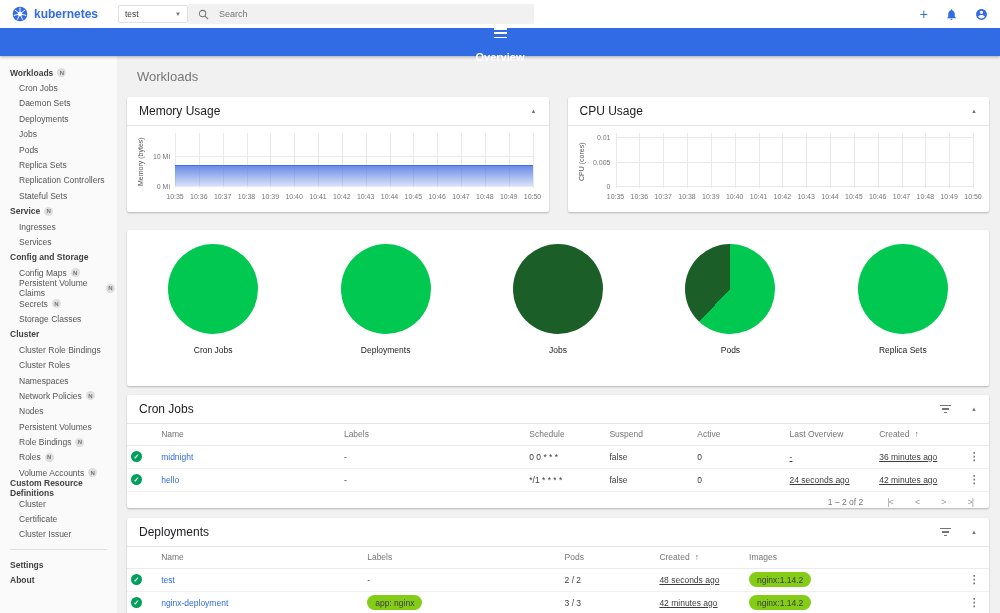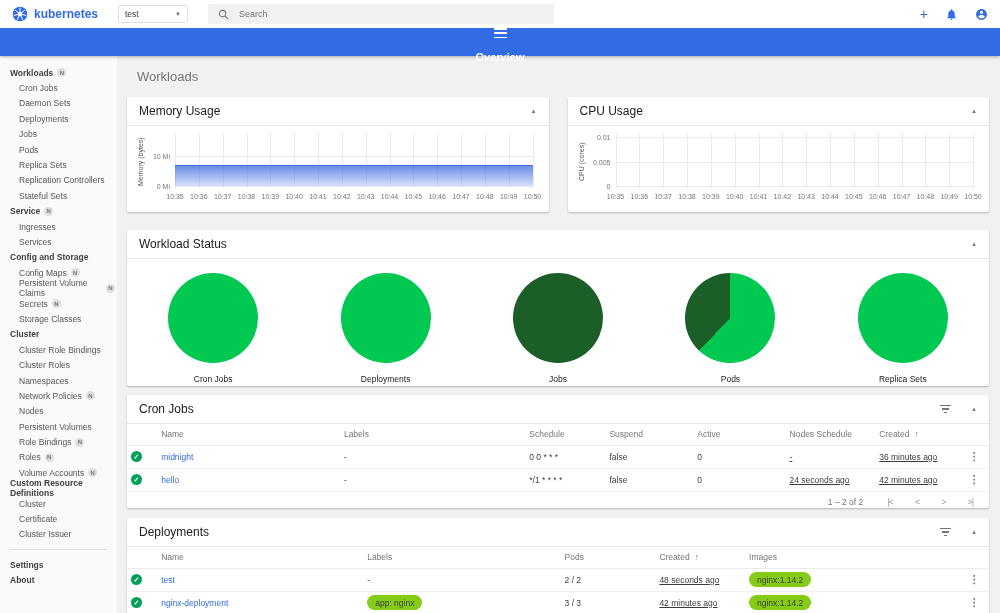--- a/index.html
+++ b/index.html
@@ -8,21 +8,21 @@
 
   
   .topbar { height:28px; background:#fff; display:flex; align-items:center;
     padding:0 12px; position:relative; z-index:3; }
   .logo { display:flex; align-items:center; gap:6px; width:106px; }
   .logo-text { color:#326ce5; font-weight:bold; font-size:12px; }
   .ns-select { width:70px; height:18px; border:1px solid #e0e0e0; border-radius:2px;
     display:flex; align-items:center; padding:0 6px; font-size:8.5px; color:#3c3c3c;
     background:#fff; }
   .ns-caret { margin-left:auto; font-size:6px; color:#757575; }
-  .searchbar { margin-left:20px; width:346px; height:20px; background:#f1f1f1;
+  .searchbar { margin-left:0; width:346px; height:20px; background:#f1f1f1;
     border-radius:2px; display:flex; align-items:center; padding:0 10px; gap:10px; }
   .searchbar input { border:none; outline:none; background:transparent; flex:1;
     font-size:9px; color:#3c3c3c; font-family:"Liberation Sans",sans-serif; }
   .top-actions { margin-left:auto; display:flex; align-items:center; gap:17px; }
   .plus-ic { color:#326ce5; font-size:14px; line-height:1; cursor:pointer; }
 
   
   .navbar { height:28px; background:#326ce5; display:flex; align-items:center;
     gap:13px; padding:0 14px; box-shadow:0 1px 3px rgba(0,0,0,.3); position:relative; z-index:2;flex-direction:column; }
   .hamburger { display:flex; flex-direction:column; gap:2.5px; cursor:pointer; }
@@ -373,26 +373,20 @@
               <span style="left: 80%;">10:47</span>
               <span style="left: 86.6667%;">10:48</span>
               <span style="left: 93.3333%;">10:49</span>
               <span style="left: 100%;">10:50</span>
             </div>
         </div>
       </section>
     </div>
 
     <section class="card status-card">
-      <div class="card-header">
-        <span class="card-title">Workload Status</span>
-        <div class="hdr-icons">
-            <span class="collapse-caret">▲</span>
-          </div>
-      </div>
       <div class="pies" id="pies">
           <div class="pie-col">
             <div class="pie" style="background: conic-gradient(rgb(0, 200, 81) 0%, rgb(0, 200, 81) 100%);"></div>
             <div class="pie-label">Cron Jobs</div>
           </div>
           <div class="pie-col">
             <div class="pie" style="background: conic-gradient(rgb(0, 200, 81) 0%, rgb(0, 200, 81) 100%);"></div>
             <div class="pie-label">Deployments</div>
           </div>
           <div class="pie-col">
@@ -435,21 +429,21 @@
             <col style="width:2.8%">
           </colgroup>
         <thead>
             <tr id="cron-head">
               <th></th>
               <th>Name</th>
               <th>Labels</th>
               <th>Schedule</th>
               <th>Suspend</th>
               <th>Active</th>
-              <th>Nodes Schedule</th>
+              <th>Last Overview</th>
               <th>Created<span class="sort-arrow">↑</span></th>
               <th></th>
             </tr>
           </thead>
         <tbody id="cron-body">
             <tr>
               <td><span class="check">✓</span></td>
               <td><span class="link">midnight</span></td>
               <td><span>-</span></td>
               <td><span>0 0 * * *</span></td>

